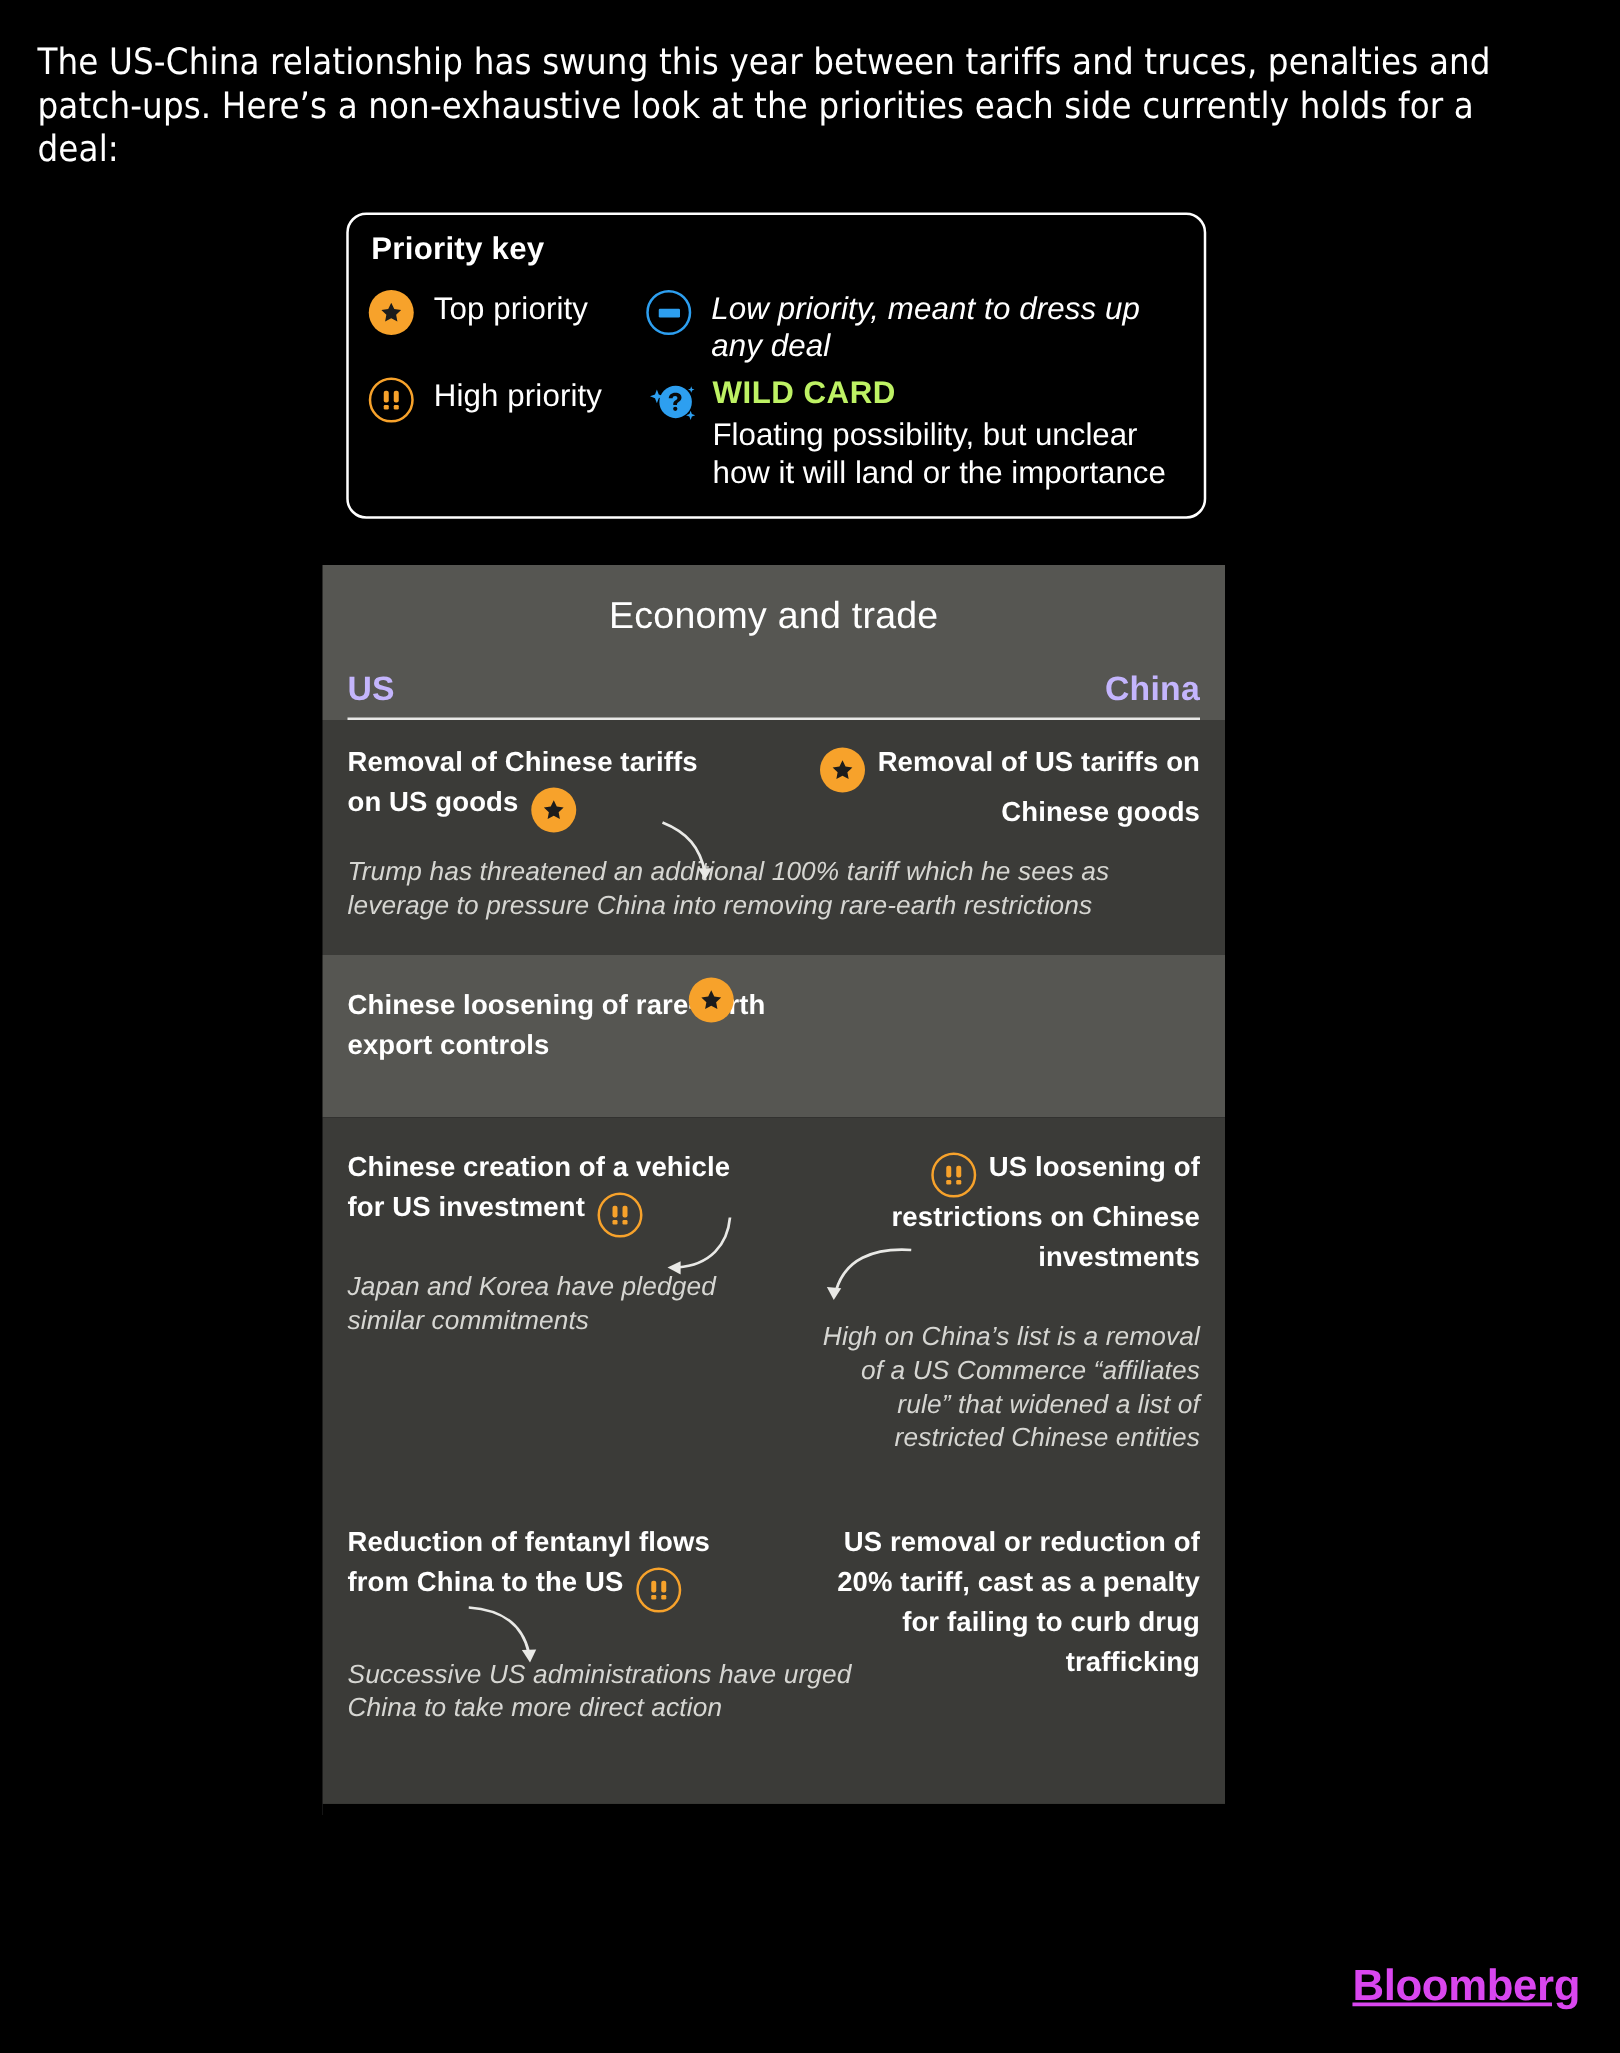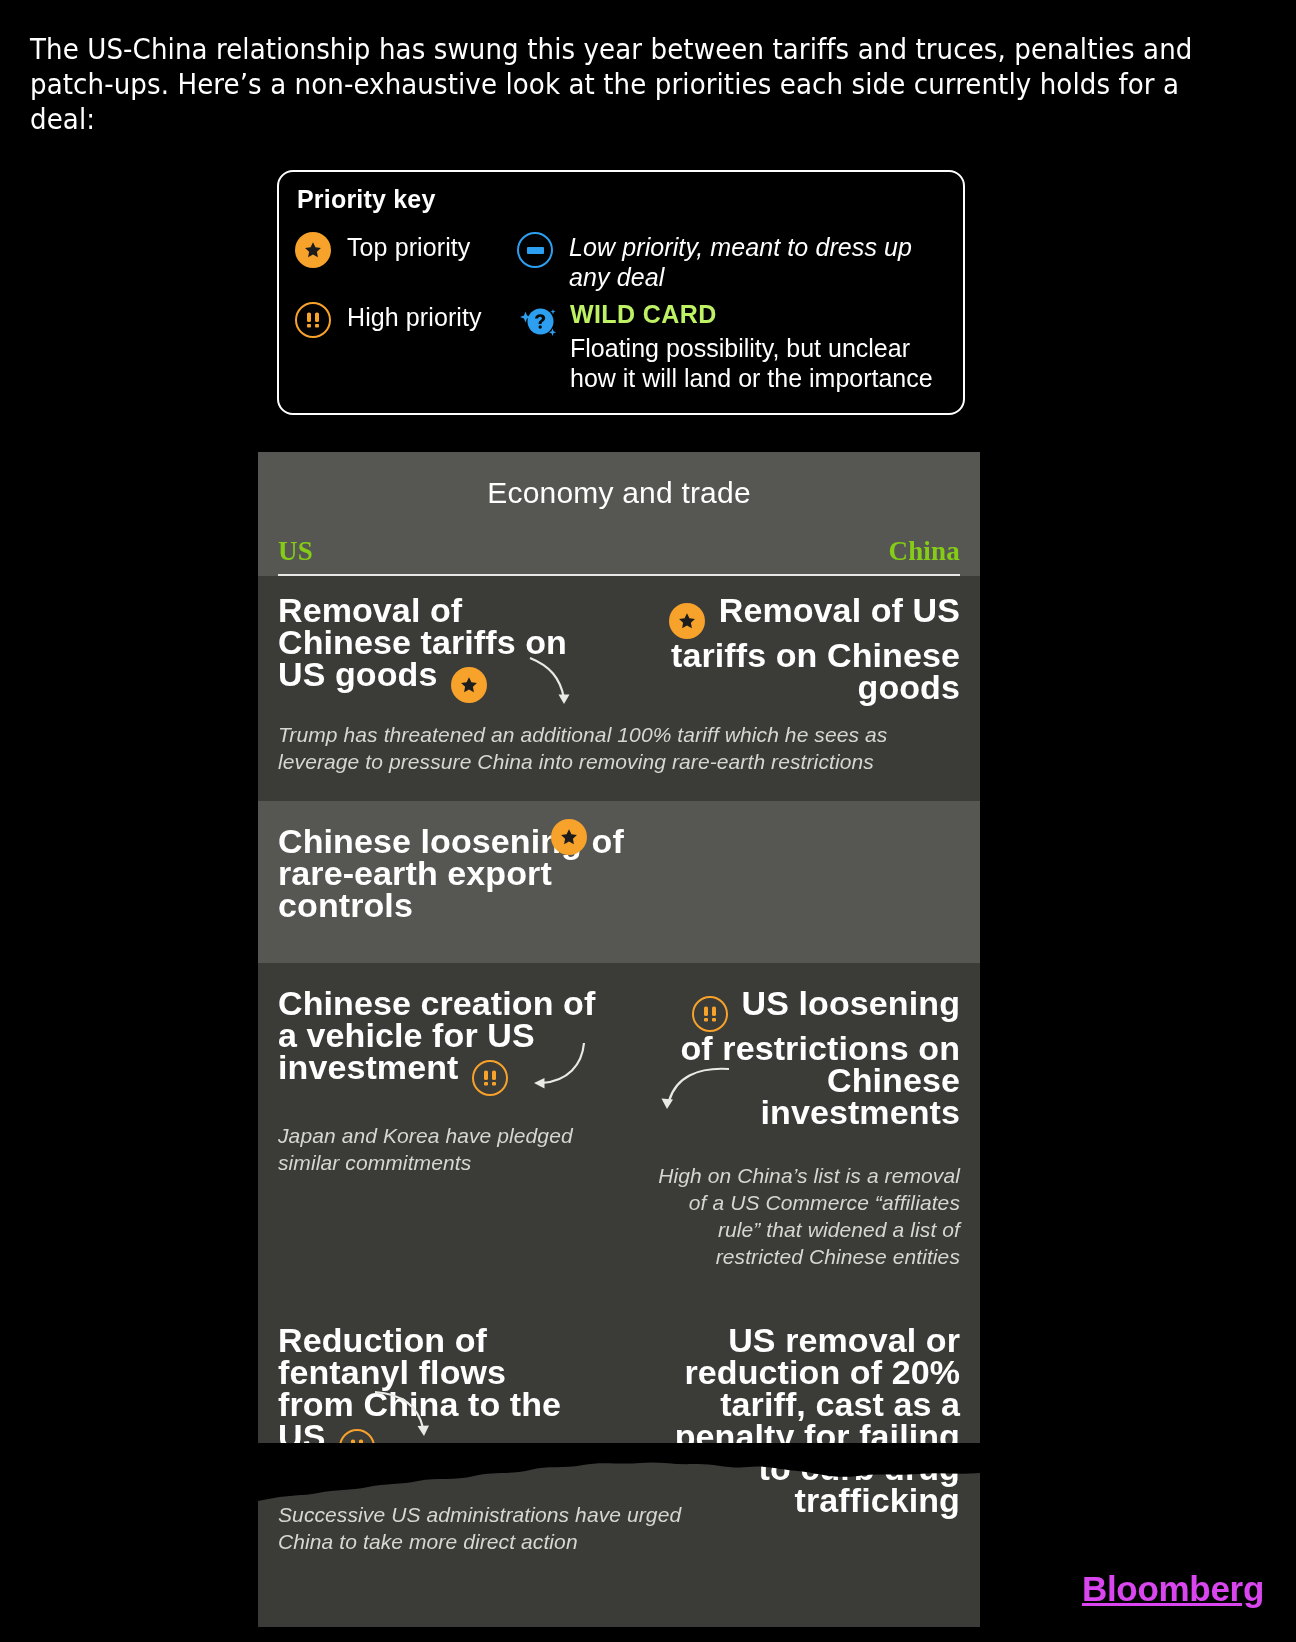--- a/index.html
+++ b/index.html
@@ -84,32 +84,32 @@
     }
   .sect-title{
     text-align:center;font-size:30px;font-weight:400;color:#fff;
     letter-spacing:.2px;
   }
   .side-row{
     display:flex;justify-content:space-between;align-items:flex-end;
     margin-top:26px;padding-bottom:7px;
     border-bottom:2px solid #e8e8e6;
   }
-  .side-lbl{font-size:27px;font-weight:bold;color:#84cc16;letter-spacing:.2px;font-family:Liberation Serif, serif;}
+  .side-lbl{font-size:27px;font-weight:bold;color:#c4b5fd;letter-spacing:.2px;}
 
   .row{position:relative;padding:18px 20px 20px 20px;}
   .row.dark{background:#3b3b38;}
   .row.light{background:#565652;}
 
   .cols{display:flex;justify-content:space-between;align-items:flex-start;}
   .col{width:47%;}
   .col.right{text-align:right;}
 
   .stmt{
-    font-size:34px;font-weight:bold;line-height:32px;color:#fff;
+    font-size:22px;font-weight:bold;line-height:32px;color:#fff;
     letter-spacing:.1px;
   }
   .stmt .ic{vertical-align:-9px;margin:0 4px;}
   .note{
     font-size:21px;font-style:italic;line-height:27px;color:#d6d6d2;
     letter-spacing:.1px;margin-top:12px;
   }
   .note.right{text-align:right;}
   .note.left{text-align:left;}
 

